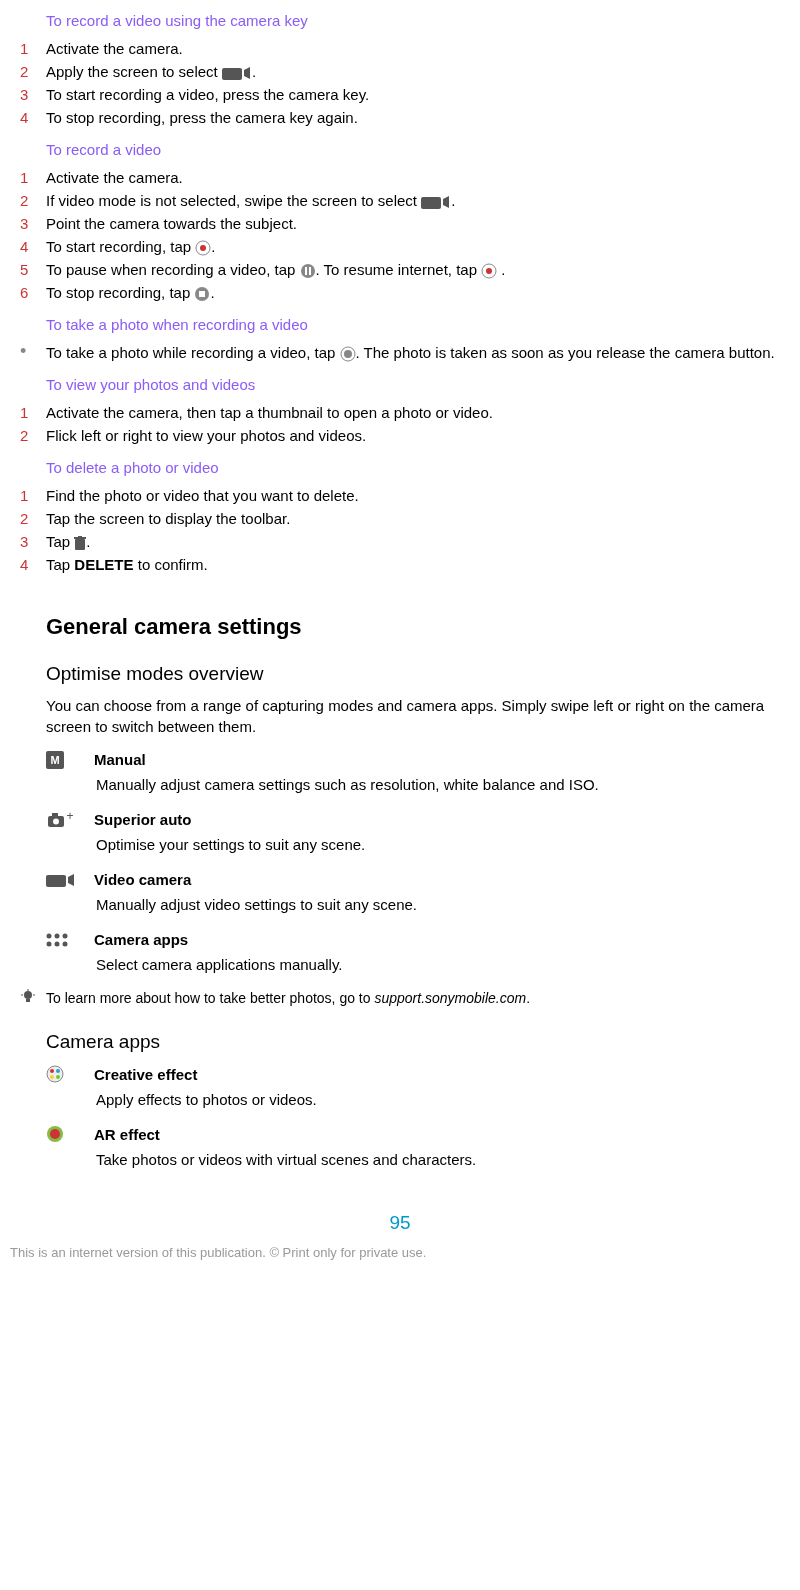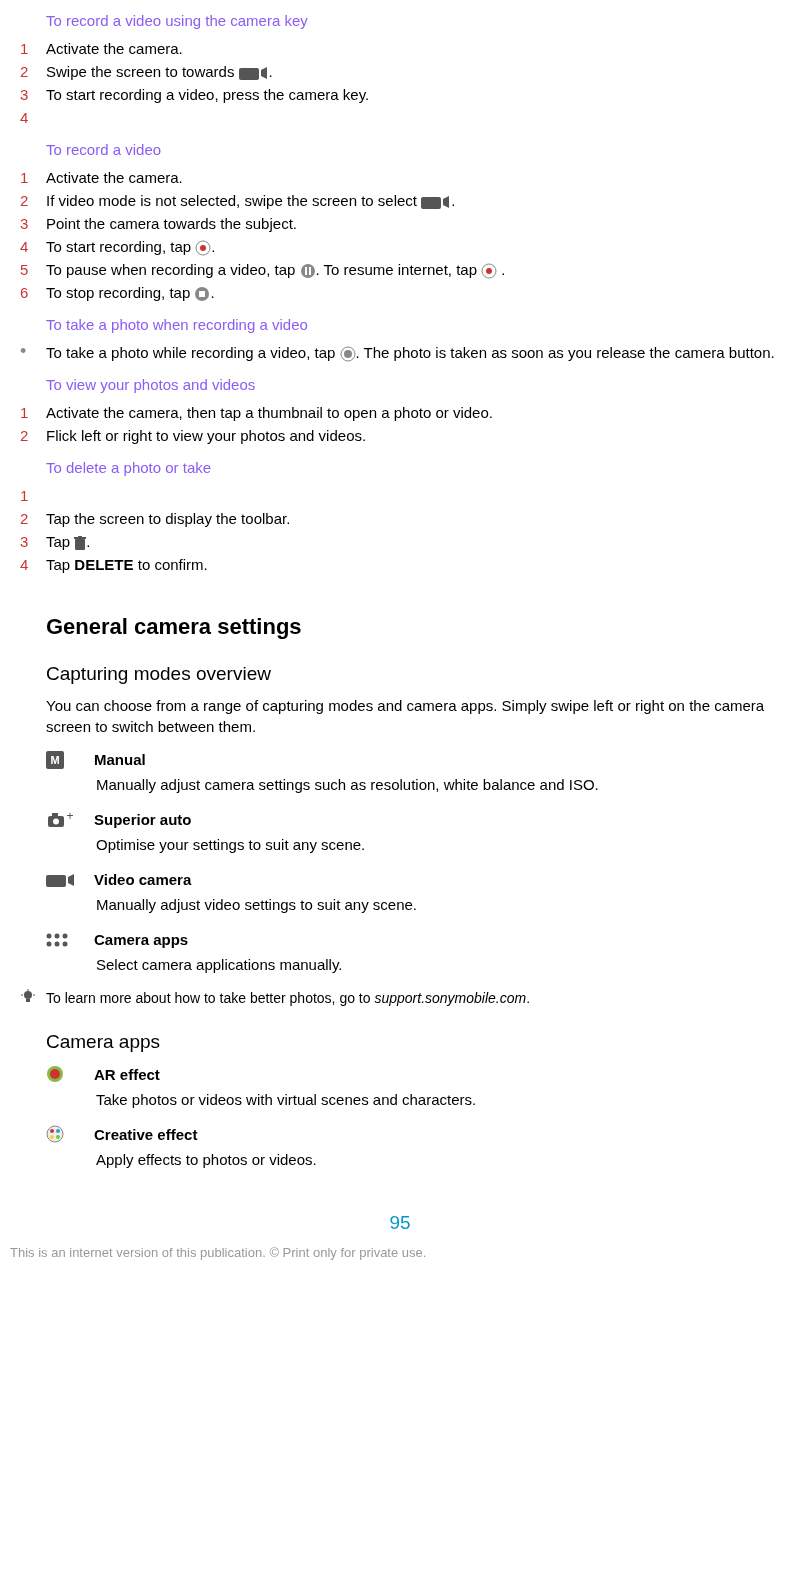--- a/index.html
+++ b/index.html
@@ -114,32 +114,33 @@
 <body>
 
 <div class="section-title">To record a video using the camera key</div>
 <ol class="step-list">
   <li>
       <span class="step-num">1</span>
       <span class="step-text">Activate the camera.</span>
     </li>
   <li>
       <span class="step-num">2</span>
-      <span class="step-text"><span>Swipe the screen to towards</span>
+      <span class="step-text"><span>Apply the screen to select</span>
     <svg class="inline-icon" width="30" height="14">
           <rect x="0" y="2" width="20" height="12" rx="2" fill="#555"></rect>
           <polygon points="22,4 28,1 28,13 22,10" fill="#555"></polygon>
         </svg>.</span>
     </li>
   <li>
       <span class="step-num">3</span>
       <span class="step-text">To start recording a video, press the camera key.</span>
     </li>
   <li>
       <span class="step-num">4</span>
+      <span class="step-text">To stop recording, press the camera key again.</span>
     </li>
 </ol>
 
 <div class="section-title">To record a video</div>
 <ol class="step-list">
   <li>
       <span class="step-num">1</span>
       <span class="step-text">Activate the camera.</span>
     </li>
   <li>
@@ -202,24 +203,25 @@
   <li>
       <span class="step-num">1</span>
       <span class="step-text">Activate the camera, then tap a thumbnail to open a photo or video.</span>
     </li>
   <li>
       <span class="step-num">2</span>
       <span class="step-text">Flick left or right to view your photos and videos.</span>
     </li>
 </ol>
 
-<div class="section-title">To delete a photo or take</div>
+<div class="section-title">To delete a photo or video</div>
 <ol class="step-list">
   <li>
       <span class="step-num">1</span>
+      <span class="step-text">Find the photo or video that you want to delete.</span>
     </li>
   <li>
       <span class="step-num">2</span>
       <span class="step-text">Tap the screen to display the toolbar.</span>
     </li>
   <li>
       <span class="step-num">3</span>
       <span class="step-text"><span>Tap</span>
     <svg class="inline-icon" width="12" height="14">
           <rect x="1" y="3" width="10" height="11" rx="1" fill="#555"></rect>
@@ -227,21 +229,21 @@
           <rect x="4" y="0" width="4" height="2" fill="#555"></rect>
         </svg><span>.</span></span>
     </li>
   <li>
       <span class="step-num">4</span>
       <span class="step-text"><span>Tap </span><span class="bold-inline">DELETE</span><span> to confirm.</span></span>
     </li>
 </ol>
 
 <h2>General camera settings</h2>
-<h3>Capturing modes overview</h3>
+<h3>Optimise modes overview</h3>
 <p class="intro">You can choose from a range of capturing modes and camera apps. Simply swipe left or right on the camera screen to switch between them.</p>
 
 <div class="mode-list">
   <div class="mode-item">
     <div class="mode-head">
       <span class="mode-icon">
           <svg width="18" height="18">
             <rect x="0" y="0" width="18" height="18" rx="2" fill="#555"></rect>
             <text x="9" y="13" text-anchor="middle" fill="#fff" font-size="11" font-family="Arial" font-weight="bold">M</text>
           </svg>
@@ -304,39 +306,39 @@
       </svg></span>
   <span><span>To learn more about how to take better photos, go to </span><span class="italic">support.sonymobile.com</span><span>.</span></span>
 </div>
 
 <h3>Camera apps</h3>
 <div class="mode-list">
   <div class="mode-item">
     <div class="mode-head">
       <span class="mode-icon">
           <svg width="18" height="18">
-            <circle cx="9" cy="9" r="8" fill="#8b4"></circle>
-            <circle cx="9" cy="9" r="5" fill="#c33"></circle>
-          </svg>
-        </span>
-      <span class="mode-title">AR effect</span>
-    </div>
-    <div class="mode-desc">Take photos or videos with virtual scenes and characters.</div>
-  </div>
-  <div class="mode-item">
-    <div class="mode-head">
-      <span class="mode-icon">
-          <svg width="18" height="18">
             <circle cx="9" cy="9" r="8" fill="#eee" stroke="#888"></circle>
             <circle cx="6" cy="6" r="2" fill="#c33"></circle>
             <circle cx="12" cy="6" r="2" fill="#39c"></circle>
             <circle cx="6" cy="12" r="2" fill="#fc3"></circle>
             <circle cx="12" cy="12" r="2" fill="#6c3"></circle>
           </svg>
         </span>
       <span class="mode-title">Creative effect</span>
     </div>
     <div class="mode-desc">Apply effects to photos or videos.</div>
   </div>
+  <div class="mode-item">
+    <div class="mode-head">
+      <span class="mode-icon">
+          <svg width="18" height="18">
+            <circle cx="9" cy="9" r="8" fill="#8b4"></circle>
+            <circle cx="9" cy="9" r="5" fill="#c33"></circle>
+          </svg>
+        </span>
+      <span class="mode-title">AR effect</span>
+    </div>
+    <div class="mode-desc">Take photos or videos with virtual scenes and characters.</div>
+  </div>
 </div>
 
 <div class="page-num">95</div>
 <div class="footer-text">This is an internet version of this publication. © Print only for private use.</div>
 
 </body></html>

